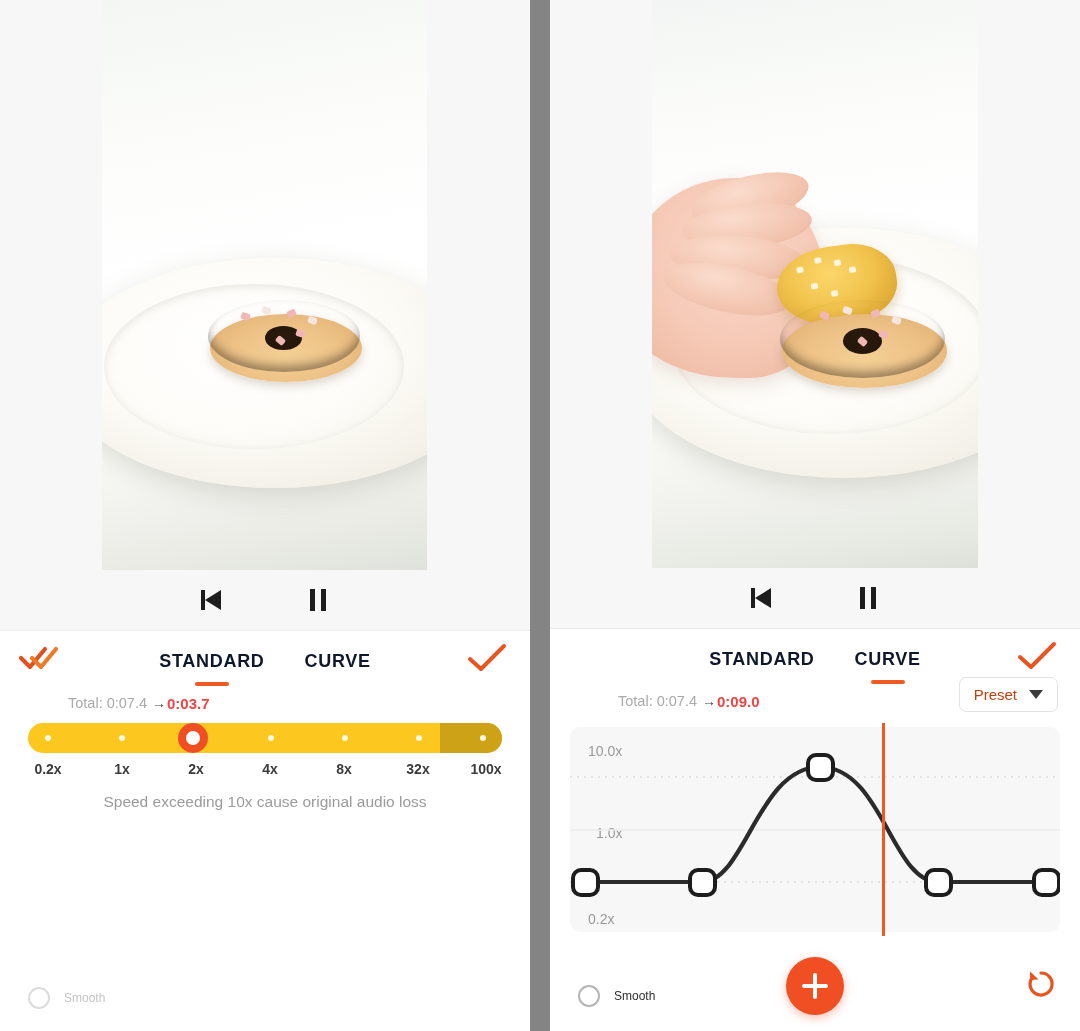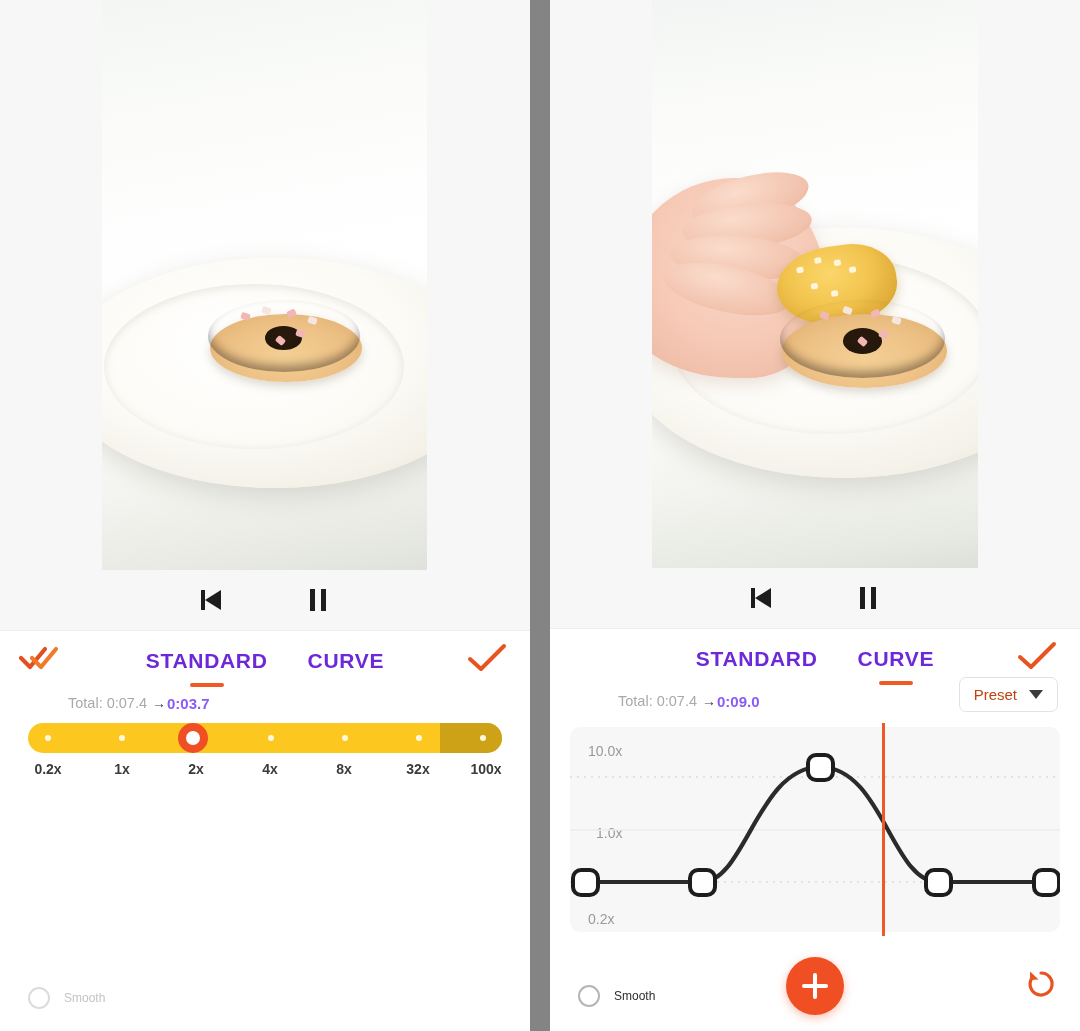--- a/index.html
+++ b/index.html
@@ -123,39 +123,39 @@
   .icon-pause span{position:absolute;top:0;width:5px;height:22px;background:#1d1d1d;}
   .icon-pause span:first-child{left:2px;}
   .icon-pause span:last-child{left:13px;}
 
   
   .editor{flex:1 1 auto;background:#ffffff;position:relative;border-top:1px solid #ececec;}
 
   .tabbar{position:relative;height:52px;display:flex;align-items:center;}
   .tabs{position:absolute;left:0;right:0;top:0;height:52px;display:flex;align-items:center;justify-content:center;gap:28px;}
   .tab{
-    font-size:21px;font-weight:700;letter-spacing:.7px;color:#6d28d9;
+    font-size:18px;font-weight:700;letter-spacing:.7px;color:#0f172a;
     padding:12px 6px 4px;cursor:pointer;position:relative;
   }
   .tab .uline{
     position:absolute;left:50%;transform:translateX(-50%);bottom:-10px;
     width:34px;height:4px;border-radius:2px;background:#ef5a24;display:none;
   }
   .tab.active .uline{display:block;}
   .apply-all{position:absolute;left:18px;top:12px;width:44px;height:30px;cursor:pointer;}
   .confirm{position:absolute;right:22px;top:10px;width:42px;height:34px;cursor:pointer;}
 
   .totalrow{
     position:relative;height:40px;display:flex;align-items:center;
     padding:0 0 0 28px;
     margin-left:40px;
   }
   .total-label{font-size:14.5px;color:#a9a9a9;}
   .total-arrow{font-size:14px;color:#3a3a3a;margin:0 1px 0 5px;}
-  .total-new{font-size:15px;color:#8b5cf6;font-weight:700;}
+  .total-new{font-size:15px;color:#ef4444;font-weight:700;}
 
   .preset-btn{
     position:absolute;right:22px;top:-4px;
     display:flex;align-items:center;gap:12px;
     border:1px solid #e2e2e2;border-radius:7px;background:#fff;
     padding:8px 14px;cursor:pointer;
   }
   .preset-label{font-size:15px;color:#c2410c;}
   .caret{width:0;height:0;border-left:7px solid transparent;border-right:7px solid transparent;border-top:9px solid #3c3c3c;}
 
@@ -306,20 +306,21 @@
       <div class="ticklabels">
         <span style="left:20px;">0.2x</span>
         <span style="left:94px;">1x</span>
         <span style="left:168px;">2x</span>
         <span style="left:242px;">4x</span>
         <span style="left:316px;">8x</span>
         <span style="left:390px;">32x</span>
         <span style="left:458px;">100x</span>
       </div>
 
+      <div class="hint">Speed exceeding 10x cause original audio loss</div>
 
       <div class="smoothrow">
         <span class="radio"></span>
         <span class="smooth-label">Smooth</span>
       </div>
     </div>
   </div>
 
   <div class="divider"></div>
 

